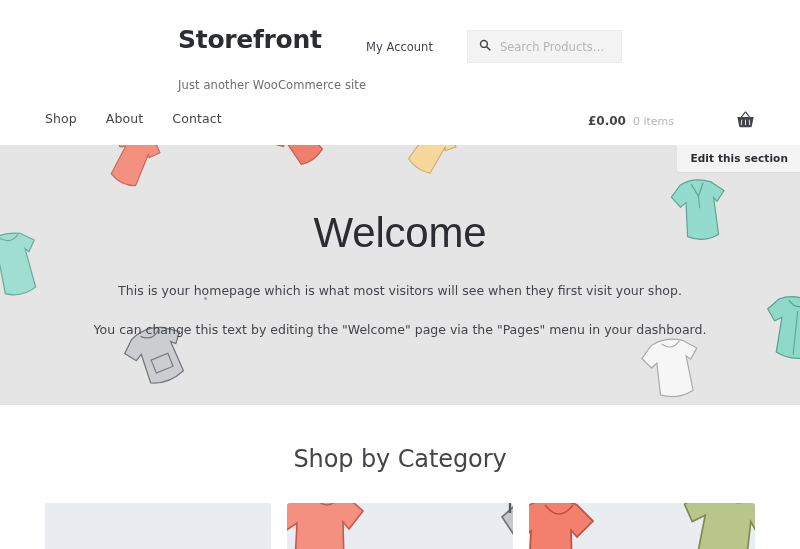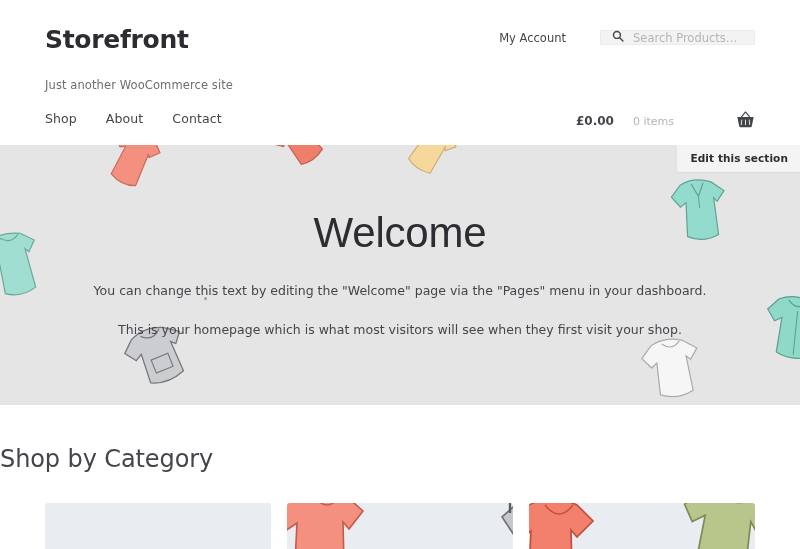--- a/index.html
+++ b/index.html
@@ -7,36 +7,36 @@
   body {
     font-family:"DejaVu Sans", sans-serif;
     background:#ffffff;
     color:#43454b;
     font-size:13px;
     -webkit-font-smoothing:antialiased;
   }
 
   
   .site-header { background:#ffffff; padding:22px 45px 0 45px; position:relative; }
-  .header-top { display:flex; align-items:flex-start; justify-content:space-between; }
+  .header-top { display:flex; align-items:flex-start; justify-content:center; }
   .brand-block { padding-top:4px; }
   .site-title {
     font-family:"DejaVu Sans", sans-serif;
     font-size:25px; font-weight:bold; letter-spacing:-.3px;
     color:#2c2d33; line-height:1.1;
   }
   .site-desc { font-size:11.5px; color:#6d6e72; margin-top:24px; letter-spacing:.1px; }
 
   .header-right { display:flex; align-items:center; gap:28px; padding-top:8px; }
   .my-account { font-size:11.5px; color:#43454b; text-decoration:none; padding-right:6px; }
 
   .search-box {
     display:flex; align-items:center; gap:9px;
     background:#f3f3f3; border:1px solid #ececec;
-    width:155px; height:15px; padding:0 11px;
+    width:155px; height:33px; padding:0 11px;
   }
   .search-icon { flex:0 0 auto; display:block; }
   .search-field {
     border:0; background:transparent; outline:none;
     font-family:"DejaVu Sans", sans-serif; font-size:11.5px;
     color:#6d6e72; width:100%;
   }
   .search-field::placeholder { color:#b5b5b5; }
 
   
@@ -44,21 +44,21 @@
     display:flex; align-items:flex-start; justify-content:space-between;
     padding:19px 45px 4px 45px; background:#fff;
     height:53px;
   }
   .main-nav { display:flex; gap:29px; }
   .nav-link {
     font-size:12.5px; color:#43454b; text-decoration:none; letter-spacing:.1px;
   }
 
   .cart-area { display:flex; align-items:center; gap:62px; }
-  .cart-amounts { display:flex; align-items:baseline; gap:19px; }
+  .cart-amounts { display:flex; align-items:baseline; gap:7px; }
   .cart-total { font-size:12px; font-weight:bold; color:#43454b; }
   .cart-count { font-size:11px; color:#b5b5b5; }
   .basket-icon { display:block; }
 
   
   .hero {
     position:relative; background:#e5e5e5;
     height:260px; overflow:hidden;
   }
   .hero-inner {
@@ -89,21 +89,21 @@
     letter-spacing:.1px;
     box-shadow:0 1px 2px rgba(0,0,0,.05);
   }
 
   
   .garment { position:absolute; z-index:1; }
 
   
   .cat-section { background:#fff; padding-top:40px; }
   .cat-title {
-    text-align:left; font-weight:normal; font-size:24px;
+    text-align:center; font-weight:normal; font-size:24px;
     color:#43454b; letter-spacing:-.1px;
   }
   .cat-grid {
     display:flex; gap:16px; padding:30px 45px 0 45px;
   }
   .cat-card {
     flex:1; height:110px; background:#e9edf1;
     border-radius:3px; overflow:hidden; position:relative;
     cursor:pointer;
   }
@@ -219,22 +219,22 @@
       <path d="M30 12 Q39 21 48 12" fill="none" stroke="#a9abb0" stroke-width="1.1"></path>
     </g>
   </svg>
 
   <span class="garment" style="left:204px; top:152px; width:3px; height:3px; background:#9aa4ad; border-radius:50%;"></span>
 
   <button class="edit-section-btn">Edit this section</button>
 
   <div class="hero-inner">
     <h1 class="hero-title">Welcome</h1>
+    <p class="hero-p">This is your homepage which is what most visitors will see when they first visit your shop.</p>
     <p class="hero-p">You can change this text by editing the "Welcome" page via the "Pages" menu in your dashboard.</p>
-    <p class="hero-p">This is your homepage which is what most visitors will see when they first visit your shop.</p>
   </div>
 </section>
 
 <section class="cat-section">
   <h2 class="cat-title">Shop by Category</h2>
 
   <div class="cat-grid">
 
     <div class="cat-card">
       <svg width="100%" height="100%" viewBox="0 0 230 110" preserveAspectRatio="xMidYMax slice">

